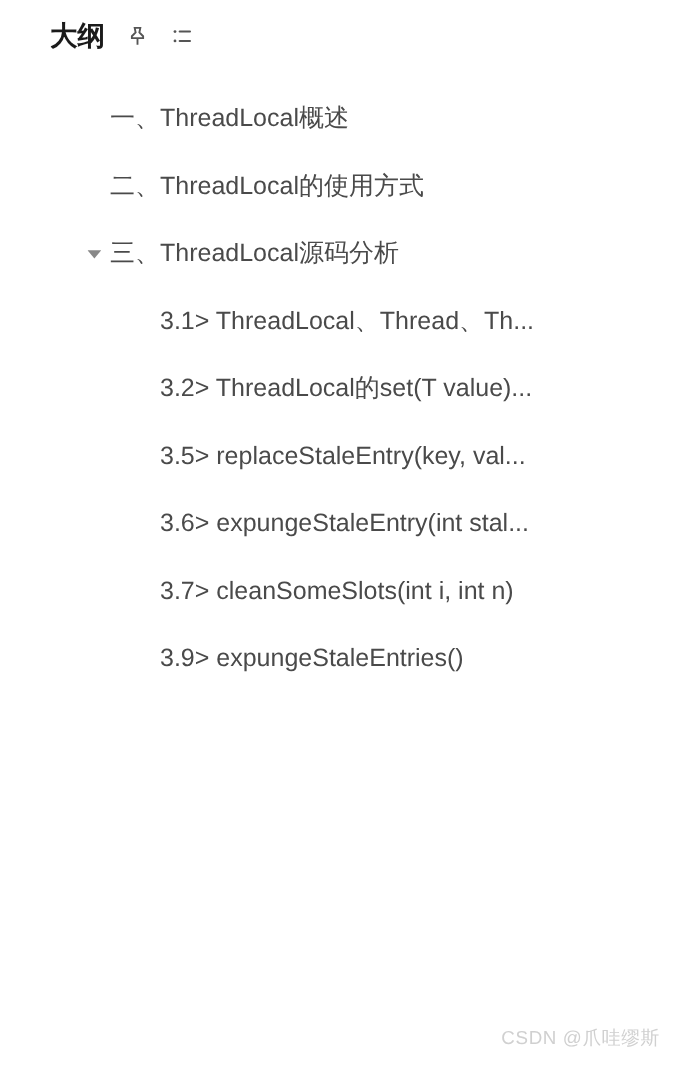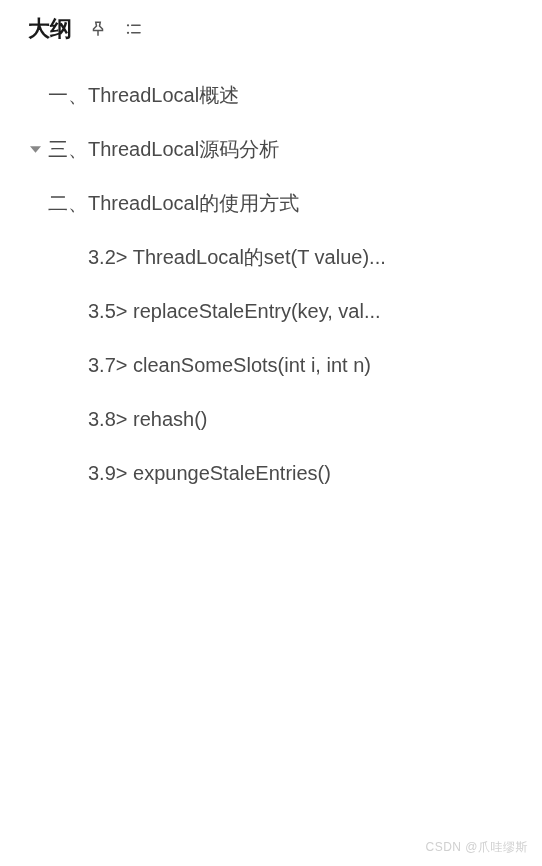--- a/index.html
+++ b/index.html
@@ -10,39 +10,40 @@
     body {
       font-family: -apple-system, BlinkMacSystemFont, "Segoe UI", "PingFang SC", "Microsoft YaHei", sans-serif;
       background: #fff;
       width: 542px;
       height: 866px;
       color: #333;
     }
     .header {
       display: flex;
       align-items: center;
-      padding: 14px 0 14px 28px;
+      padding: 14px 0 14px 40px;
       gap: 16px;
     }
     .header-title {
       font-size: 22px;
       font-weight: 700;
       color: #1a1a1a;
     }
     .header-icon {
       width: 20px;
       height: 20px;
       display: flex;
       align-items: center;
       justify-content: center;
       cursor: pointer;
       color: #555;
     }
     .outline-list {
       padding: 10px 0 0 0;
+      margin-left: 40px;
     }
     .outline-item {
       position: relative;
       padding: 12px 10px 12px 48px;
       font-size: 20px;
       color: #4a4a4a;
       cursor: pointer;
       line-height: 1.5;
       white-space: nowrap;
       overflow: hidden;
@@ -59,22 +60,22 @@
       width: 14px;
       height: 14px;
       display: flex;
       align-items: center;
       justify-content: center;
       color: #888;
     }
     .watermark {
       position: absolute;
       right: 14px;
-      bottom: 10px;
-      font-size: 12px;
+      bottom: 26px;
+      font-size: 15px;
       color: #d0d0d0;
       letter-spacing: 0.5px;
     }
   </style>
 </head>
 <body>
 
 <div class="header">
   <span class="header-title">大纲</span>
   <span class="header-icon">
@@ -93,51 +94,54 @@
   </span>
 </div>
 
 <div class="outline-list">
 
   <div class="outline-item">
     <span>一、ThreadLocal概述</span>
   </div>
 
   <div class="outline-item">
+    <span>二、ThreadLocal的使用方式</span>
+  </div>
+
+  <div class="outline-item">
     <span class="expand-icon">
       <svg width="11" height="11" viewBox="0 0 10 10" fill="currentColor">
         <path d="M0 2 L10 2 L5 8 Z"></path>
       </svg>
     </span>
     <span>三、ThreadLocal源码分析</span>
   </div>
 
-  <div class="outline-item">
-    <span>二、ThreadLocal的使用方式</span>
+  <div class="outline-item child">
+    <span>3.1&gt; ThreadLocal、Thread、Th...</span>
   </div>
-
 
   <div class="outline-item child">
     <span>3.2&gt; ThreadLocal的set(T value)...</span>
   </div>
 
 
 
   <div class="outline-item child">
     <span>3.5&gt; replaceStaleEntry(key, val...</span>
   </div>
 
+  <div class="outline-item child">
+    <span>3.6&gt; expungeStaleEntry(int stal...</span>
+  </div>
 
   <div class="outline-item child">
     <span>3.7&gt; cleanSomeSlots(int i, int n)</span>
   </div>
 
-  <div class="outline-item child">
-    <span>3.8&gt; rehash()</span>
-  </div>
 
   <div class="outline-item child">
     <span>3.9&gt; expungeStaleEntries()</span>
   </div>
 
 
 
 </div>
 
 <div class="watermark">CSDN @爪哇缪斯</div>

